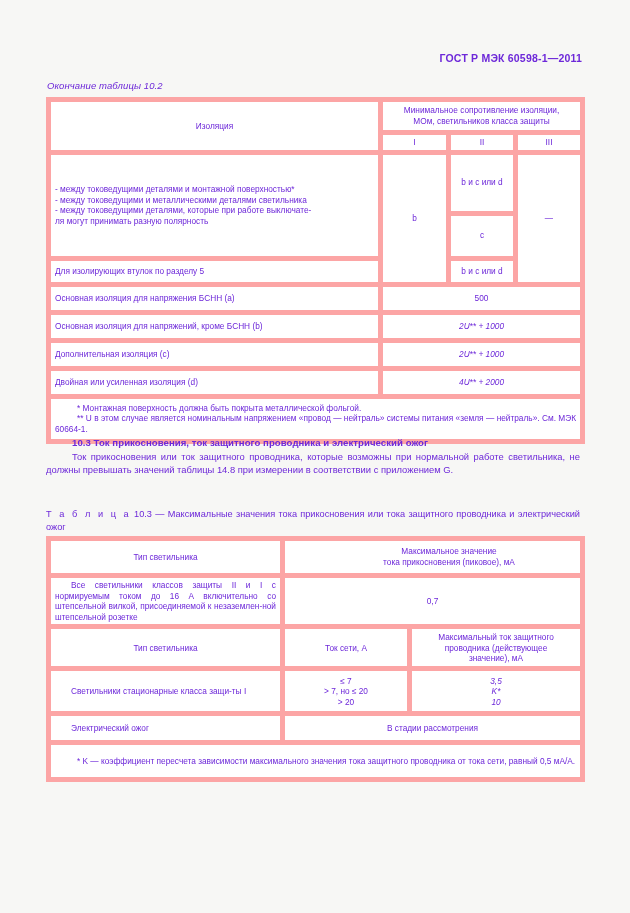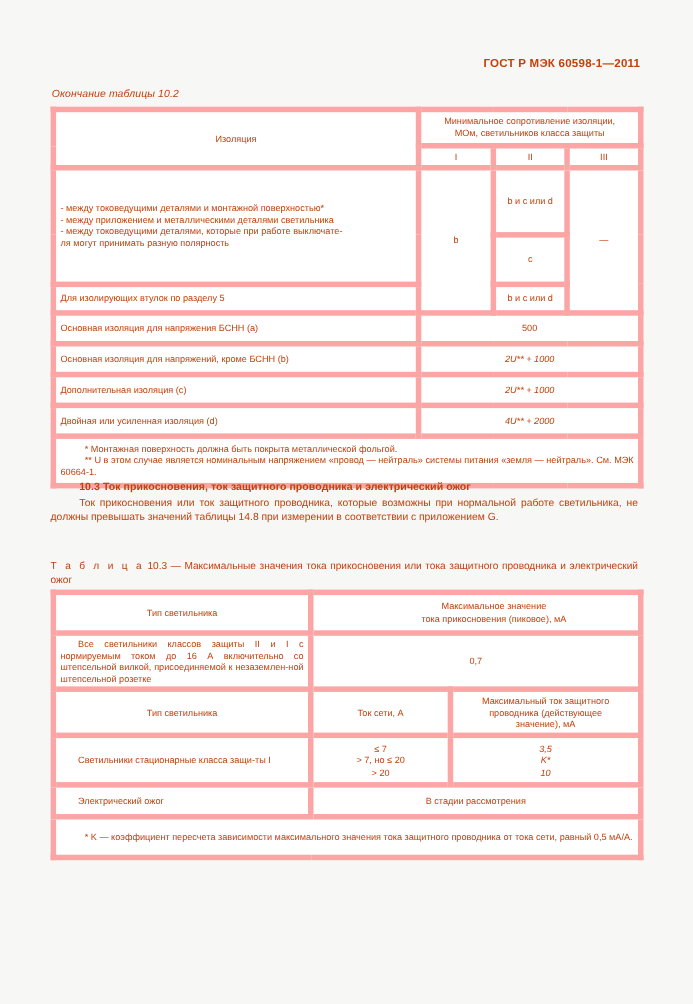--- a/index.html
+++ b/index.html
@@ -6,21 +6,21 @@
     margin: 0;
     padding: 0;
     background: #f7f7f5;
   }
   .page {
     position: relative;
     width: 630px;
     height: 810px;
     background: #f7f7f5;
     font-family: "Liberation Sans", sans-serif;
-    color: #c2410c;
+    color: #6d28d9;
     overflow: hidden;
   }
   .header-std {
     position: absolute;
     top: 52px;
     right: 48px;
     font-size: 10.5px;
     font-weight: bold;
     letter-spacing: 0.2px;
     white-space: nowrap;
@@ -132,21 +132,21 @@
       </tr>
       <tr>
         <td class="hdr-cell thickline-b">I</td>
         <td class="hdr-cell thickline-b">II</td>
         <td class="hdr-cell thickline-b">III</td>
       </tr>
 
       <tr>
         <td rowspan="2" class="body-cell bullets" style="height:53px">
           <div class="lines">- между токоведущими деталями и монтажной поверхностью*</div>
-          <div class="lines">- между приложением и металлическими деталями светильника</div>
+          <div class="lines">- между токоведущими и металлическими деталями светильника</div>
           <div class="lines" style="white-space: pre-line;">- между токоведущими деталями, которые при работе выключате-
 ля могут принимать разную полярность</div>
         </td>
         <td rowspan="3" class="ctr">b</td>
         <td class="ctr" style="height:52px">b и с или d</td>
         <td rowspan="3" class="ctr">—</td>
       </tr>
       <tr>
         <td class="ctr" style="height:36px">c</td>
       </tr>

